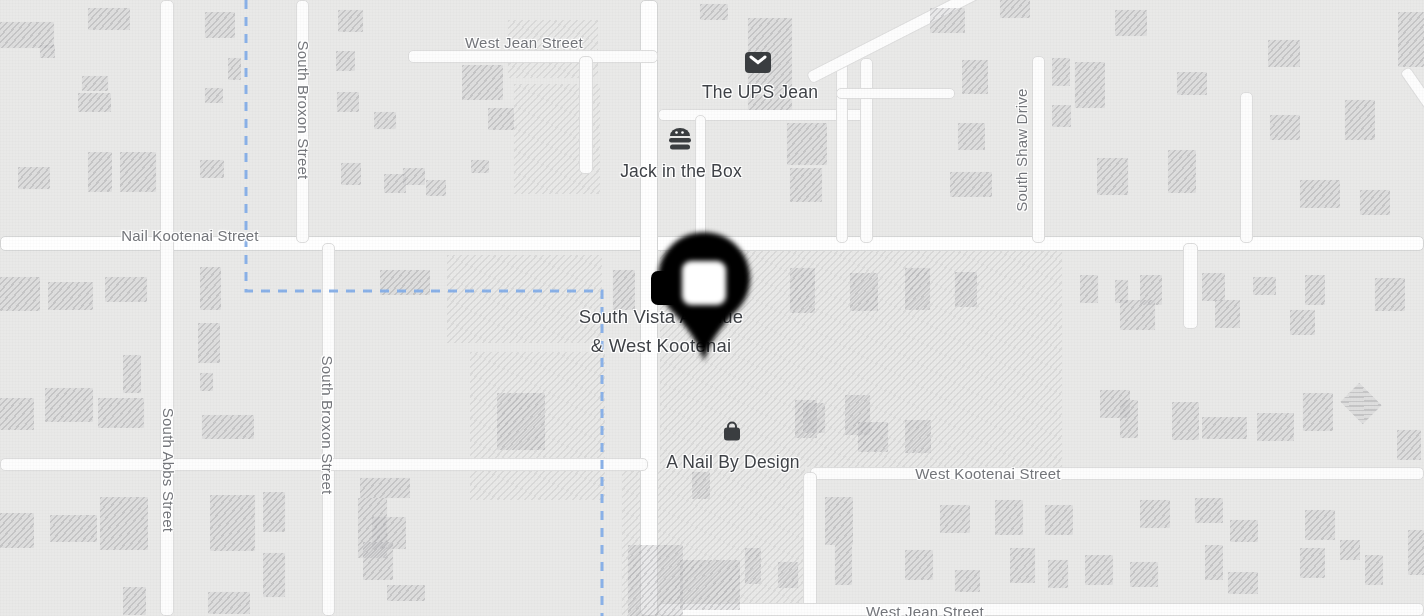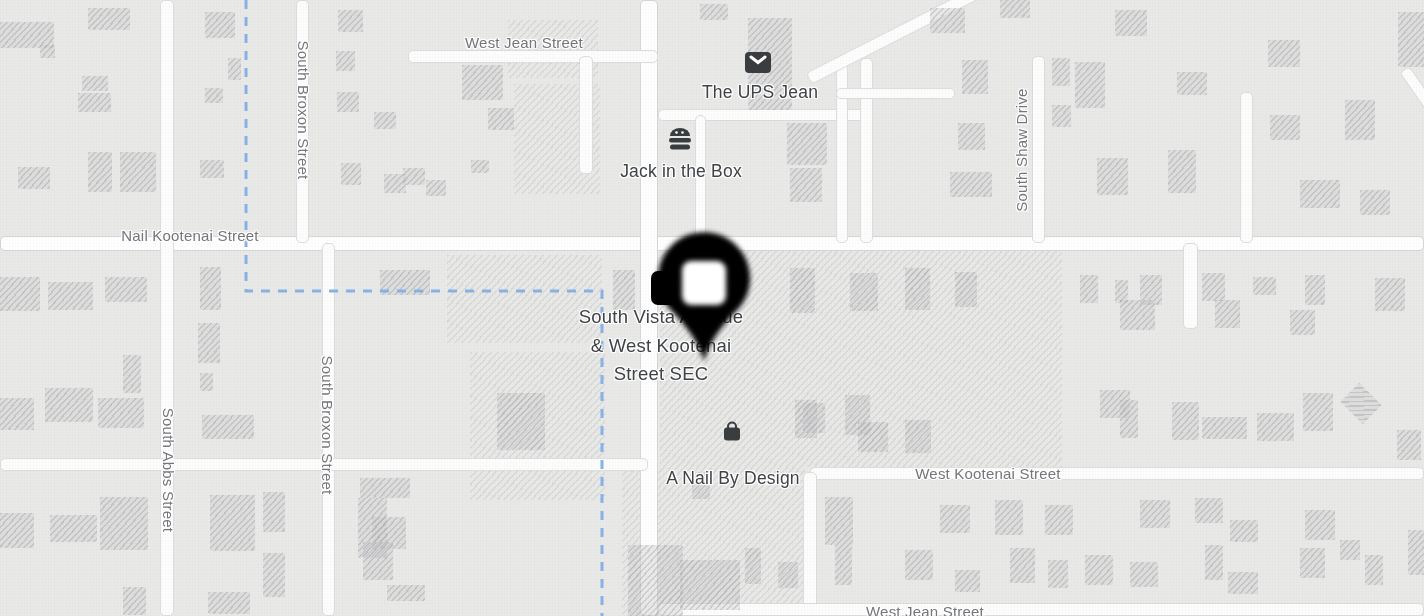--- a/index.html
+++ b/index.html
@@ -219,28 +219,27 @@
           <circle cx="10.5" cy="6.5" r="1.3" fill="#fff"></circle>
           <circle cx="16.5" cy="6.5" r="1.3" fill="#fff"></circle>
           <rect x="3" y="12" width="22" height="4.5" rx="2.2" fill="#3a3d40"></rect>
           <rect x="4" y="18.5" width="20" height="5" rx="2.5" fill="#3a3d40"></rect>
         </svg></div>
       <div class="poi-label" style="left: 681px; top: 171px;">Jack in the Box</div>
       <div class="poi-icon" style="left: 732px; top: 431px;"><svg width="22" height="22" viewBox="0 0 22 22">
           <path d="M7 9 V6.5 a4 4 0 0 1 8 0 V9" stroke="#3a3d40" stroke-width="2" fill="none"></path>
           <rect x="3" y="7.5" width="16" height="13" rx="3" fill="#3a3d40"></rect>
         </svg></div>
-      <div class="poi-label" style="left: 733px; top: 478px;">A Nail By Design</div>
+      <div class="poi-label" style="left: 733px; top: 462px;">A Nail By Design</div>
       <div class="poi-icon" style="left: 670px; top: 288px;"><svg width="38" height="34" viewBox="0 0 38 34">
           <rect width="38" height="34" rx="7" fill="#000"></rect>
         </svg></div>
       <div class="poi-label multiline" style="left: 661px; top: 303px;">
         <div>South Vista Avenue</div>
         <div>&amp; West Kootenai</div>
-        <div>Street SEC</div>
       </div>
     </div>
 
   <svg id="pin" width="110" height="140" viewBox="0 0 110 140">
     <path d="M55 131 C47 106 35 95 25 83 A46 46 0 1 1 85 83 C75 95 63 106 55 131 Z" fill="#000000"></path>
     <rect x="33" y="31" width="44" height="44" rx="9" fill="#ffffff"></rect>
   </svg>
 </div>
 
 </body></html>

